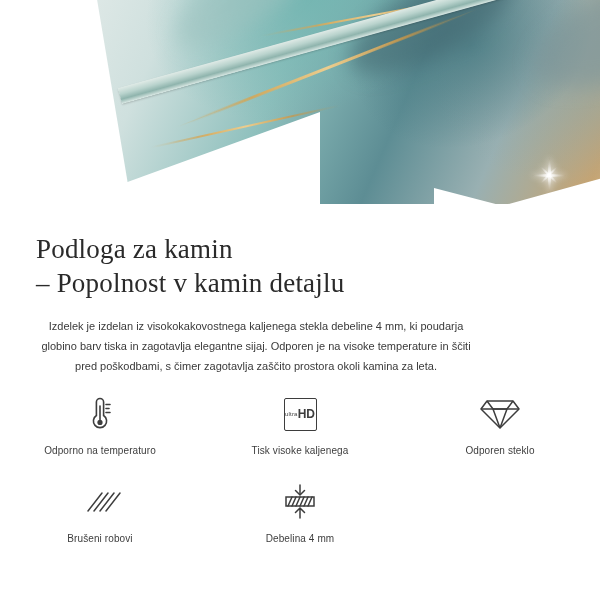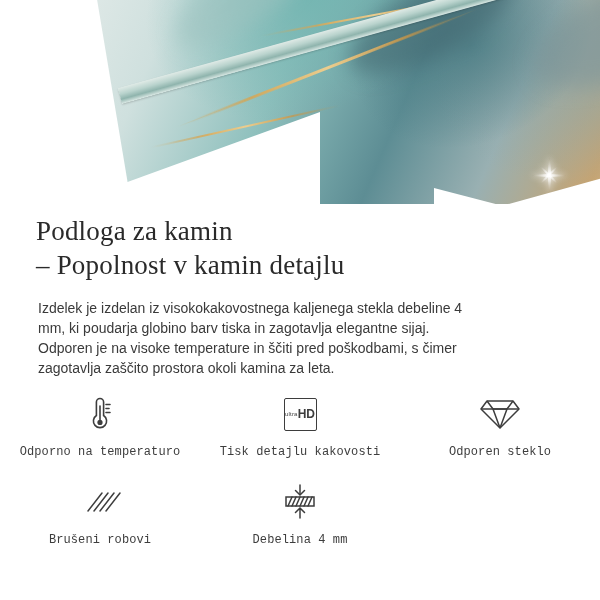--- a/index.html
+++ b/index.html
@@ -157,43 +157,43 @@
     background: linear-gradient(90deg, rgba(255,255,255,0) 0%, #fff 50%, rgba(255,255,255,0) 100%); }
   .sparkle .r-d1 { width: 2px; height: 24px; margin-left: -1px; margin-top: -12px; transform: rotate(45deg);
     background: linear-gradient(180deg, rgba(255,255,255,0) 0%, #fff 50%, rgba(255,255,255,0) 100%); }
   .sparkle .r-d2 { width: 2px; height: 24px; margin-left: -1px; margin-top: -12px; transform: rotate(-45deg);
     background: linear-gradient(180deg, rgba(255,255,255,0) 0%, #fff 50%, rgba(255,255,255,0) 100%); }
 
   
   .content {
     position: absolute;
     left: 0;
-    top: 200px;
+    top: 218px;
     width: 512px;
   }
 
   .headline {
     margin: 0;
     padding: 14px 36px 0 36px;
     font-family: "Liberation Serif", serif;
     font-weight: 400;
     font-size: 27px;
     line-height: 34px;
     color: #2a2a2a;
     letter-spacing: 0.2px;
   }
   .headline .line2 { display: block; }
 
   .body-copy {
     margin: 0;
     padding: 16px 38px 0 38px;
-    font-size: 14px;
+    font-size: 11px;
     line-height: 20px;
     color: #3a3a3a;
-    text-align: left;
+    text-align: center;
   }
   .body-copy p { margin: 0; }
 
   
   .features {
     position: absolute;
     left: 0;
     top: 392px;
     width: 600px;
     display: grid;
@@ -208,24 +208,23 @@
     justify-content: flex-start;
   }
   .feature-icon {
     height: 44px;
     display: flex;
     align-items: center;
     justify-content: center;
   }
   .feature-label {
     margin-top: 9px;
-    font-size: 12px;
+    font-size: 10px;
     color: #3d3d3d;
     letter-spacing: 0.1px;
-    font-family: Liberation Mono, monospace;
   }
 
   .ultrahd-box {
     width: 31px;
     height: 31px;
     border: 1.6px solid #3d3d3d;
     border-radius: 2px;
     display: flex;
     flex-direction: row;
     align-items: center;
@@ -302,21 +301,21 @@
       <div class="feature-label">Odporno na temperaturo</div>
     </div>
 
     <div class="feature">
       <div class="feature-icon">
         <div class="ultrahd-box">
           <span class="u-top">ultra</span>
           <span class="u-bot">HD</span>
         </div>
       </div>
-      <div class="feature-label">Tisk detajlu kakovosti</div>
+      <div class="feature-label">Tisk visoke kaljenega</div>
     </div>
 
 
     <div class="feature">
       <div class="feature-icon">
         <svg width="44" height="38" viewBox="0 0 44 38" fill="none" stroke="#3d3d3d" stroke-width="1.5" stroke-linejoin="round">
           <path d="M9 6 H35 L41 14 L22 33 L3 14 Z"></path>
           <path d="M3 14 H41"></path>
           <path d="M9 6 L15 14 L22 33"></path>
           <path d="M35 6 L29 14 L22 33"></path>

